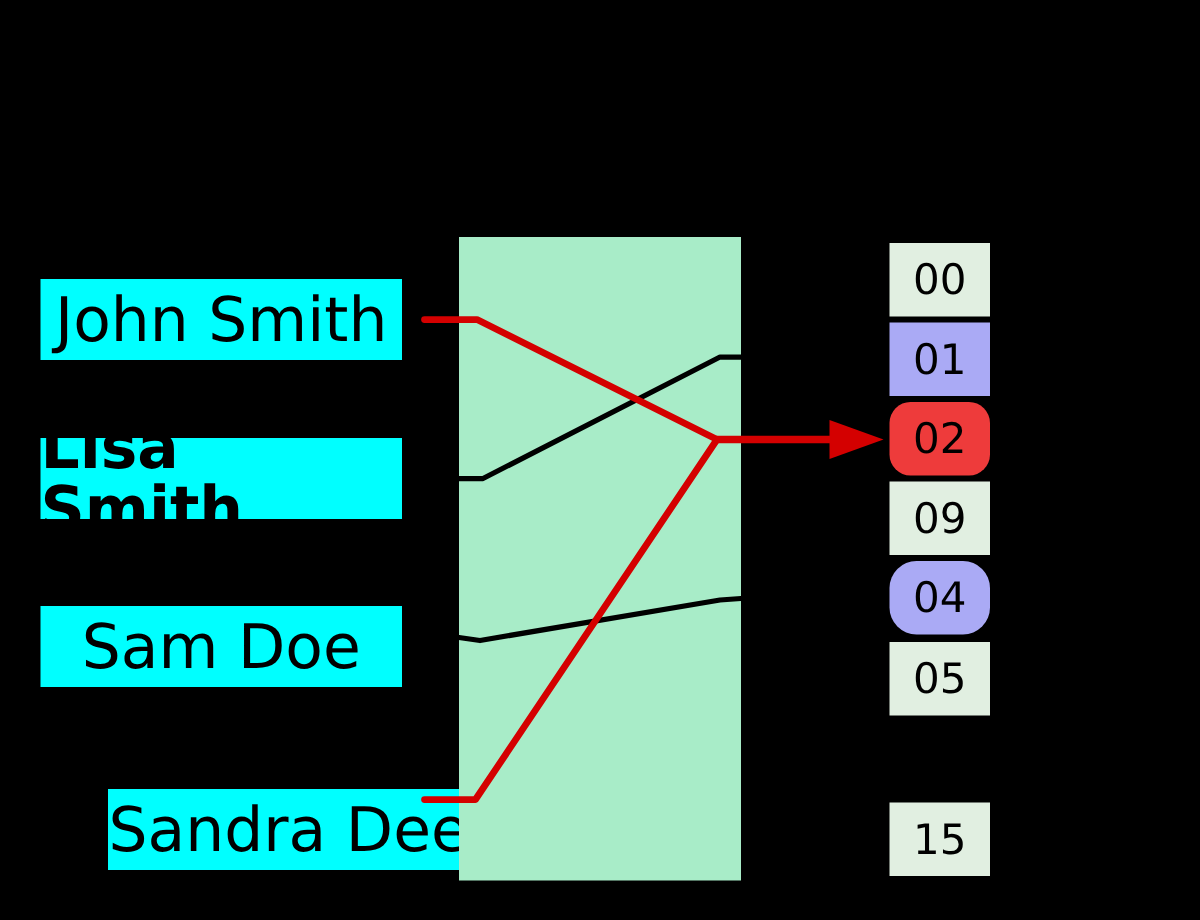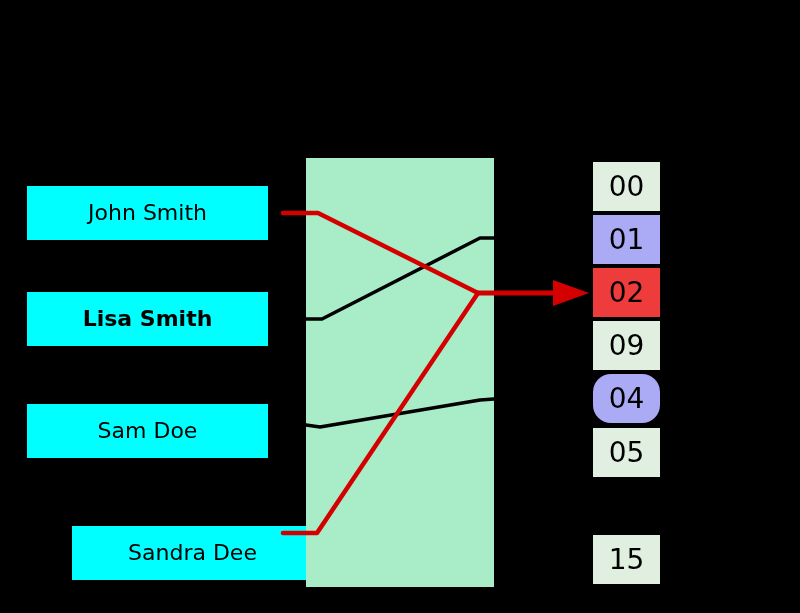--- a/index.html
+++ b/index.html
@@ -19,21 +19,21 @@
   
   .key-box {
     position: absolute;
     left: 27px;
     width: 241px;
     height: 54px;
     background: #00ffff;
     display: flex;
     align-items: center;
     justify-content: center;
-    font-size: 22px;
+    font-size: 41px;
     line-height: 1;
     color: #000000;
   }
   #key-0 { top: 186px; }
   #key-1 { top: 292px; font-weight: bold; }
   #key-2 { top: 404px; }
   #key-3 { top: 526px; margin-left: 45px; }
 
   
   .function-box {
@@ -56,21 +56,21 @@
     justify-content: center;
     font-size: 28px;
     line-height: 1;
     color: #000000;
   }
   .bucket--empty     { background: #e1efe1; }
   .bucket--occupied  { background: #aaaaf5; }
   .bucket--collision { background: #ee3b3b; }
   #bucket-0 { top: 162px; }
   #bucket-1 { top: 215px; }
-  #bucket-2 { top: 268px; }
+  #bucket-2 { top: 268px; border-radius: 14px; }
   #bucket-3 { top: 321px; }
   #bucket-4 { top: 374px; border-radius: 18px; }
   #bucket-5 { top: 428px; }
   #bucket-6 { top: 535px; }
 
   
   #lines-overlay {
     position: absolute;
     left: 0;
     top: 0;

